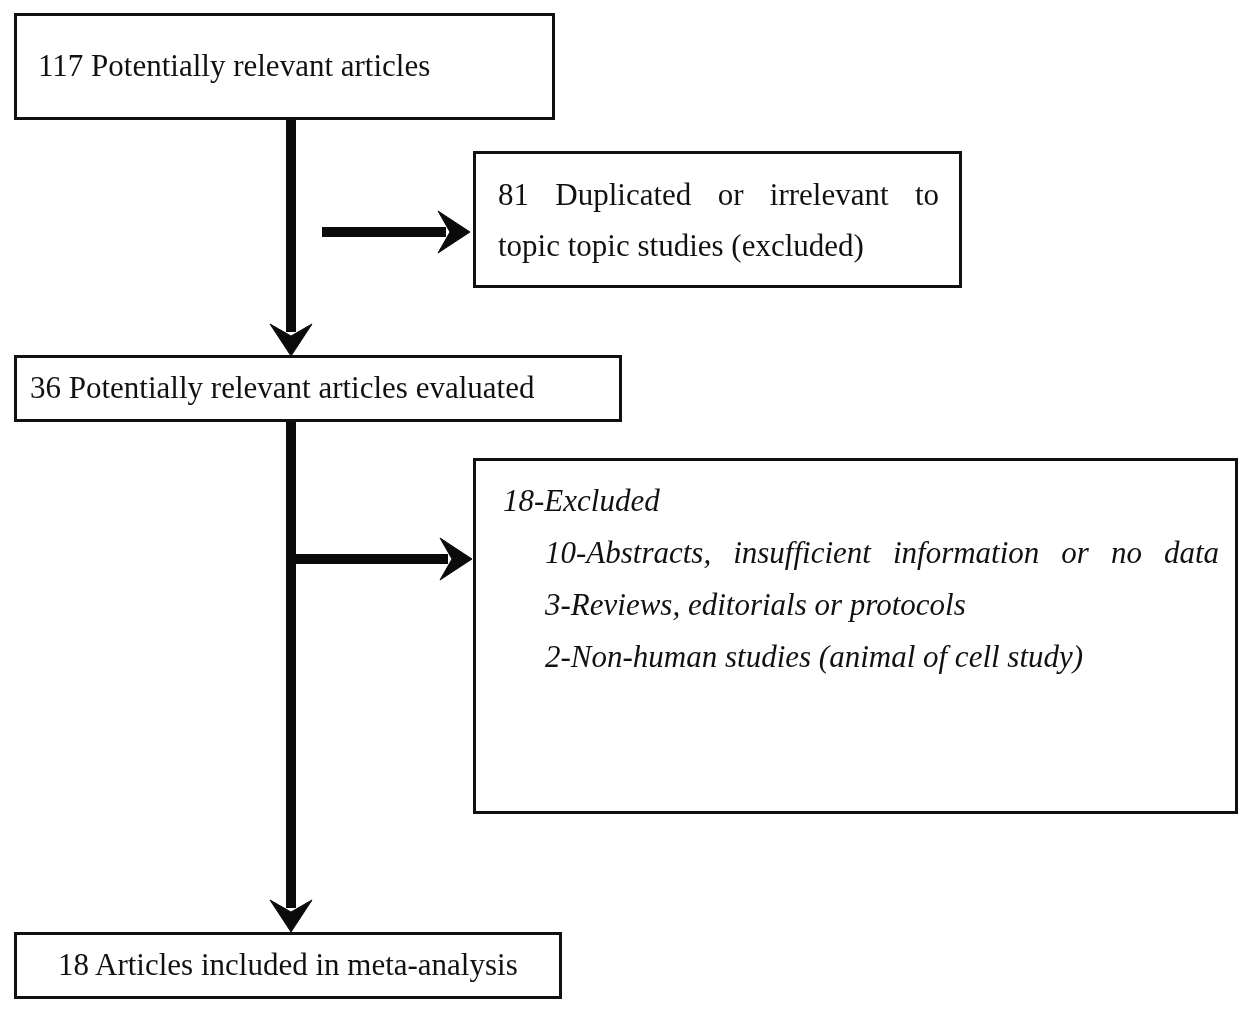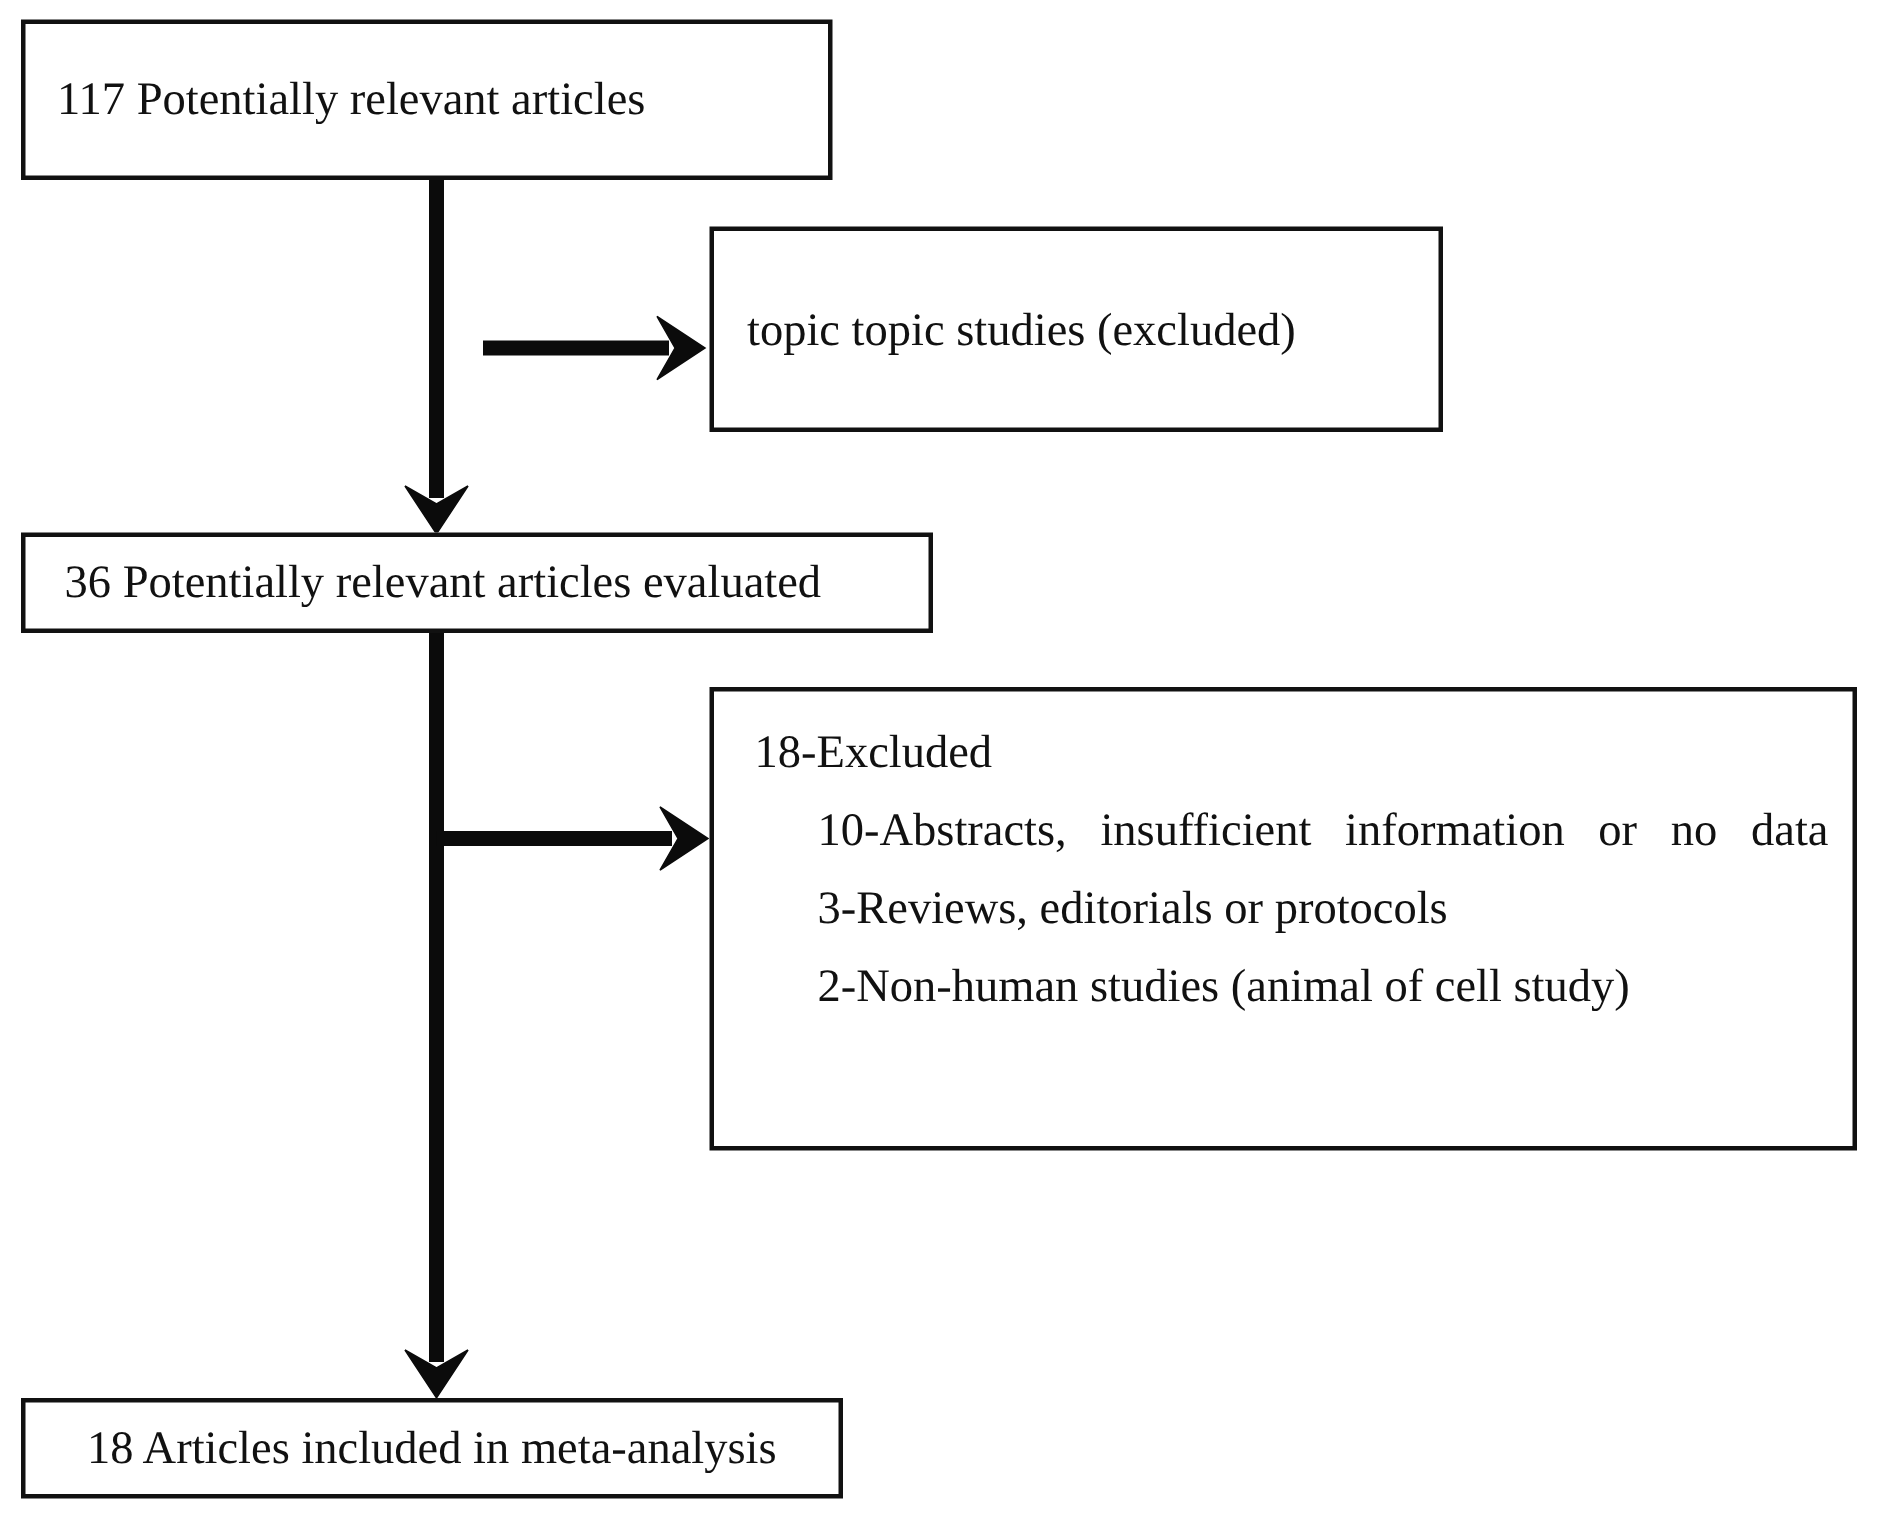--- a/index.html
+++ b/index.html
@@ -43,26 +43,27 @@
     display: flex; flex-direction: column; justify-content: center;
     padding-left: 22px; padding-right: 20px;
   }
   .node--excluded-initial .line {
     line-height: 51px;
     white-space: nowrap;
   }
   .node--evaluated {
     left: 14px; top: 355px; width: 608px; height: 67px;
     display: flex; align-items: center;
-    padding-left: 26px;
+    padding-left: 13px;
   }
   .node--excluded-eval {
-    left: 473px; top: 458px; width: 765px; height: 309px;
+    left: 473px; top: 458px; width: 765px; height: 356px;
     padding: 14px 16px 0 27px;
     white-space: normal;
+    font-style: italic;
   }
   .node--excluded-eval .line {
     line-height: 52px;
     white-space: nowrap;
   }
   .node--excluded-eval .line--indent {
     margin-left: 42px;
   }
   .justify-line {
     white-space: normal !important;
@@ -98,20 +99,21 @@
 
     <line class="arrow-shape" x1="291" y1="559" x2="448" y2="559" stroke-width="10"></line>
     <polygon class="arrow-shape" points="440,538 452,559 440,580 472,559"></polygon>
   </svg>
 
   <div class="node node--identified">
     <span>117 Potentially relevant articles</span>
   </div>
 
   <div class="node node--excluded-initial">
+    <div class="line justify-line">81 Duplicated or irrelevant to</div>
     <div class="line">topic topic studies (excluded)</div>
   </div>
 
   <div class="node node--evaluated">
     <span>36 Potentially relevant articles evaluated</span>
   </div>
 
   <div class="node node--excluded-eval">
     <div class="line">18-Excluded</div>
     <div class="line line--indent justify-line">10-Abstracts, insufficient information or no data</div>

